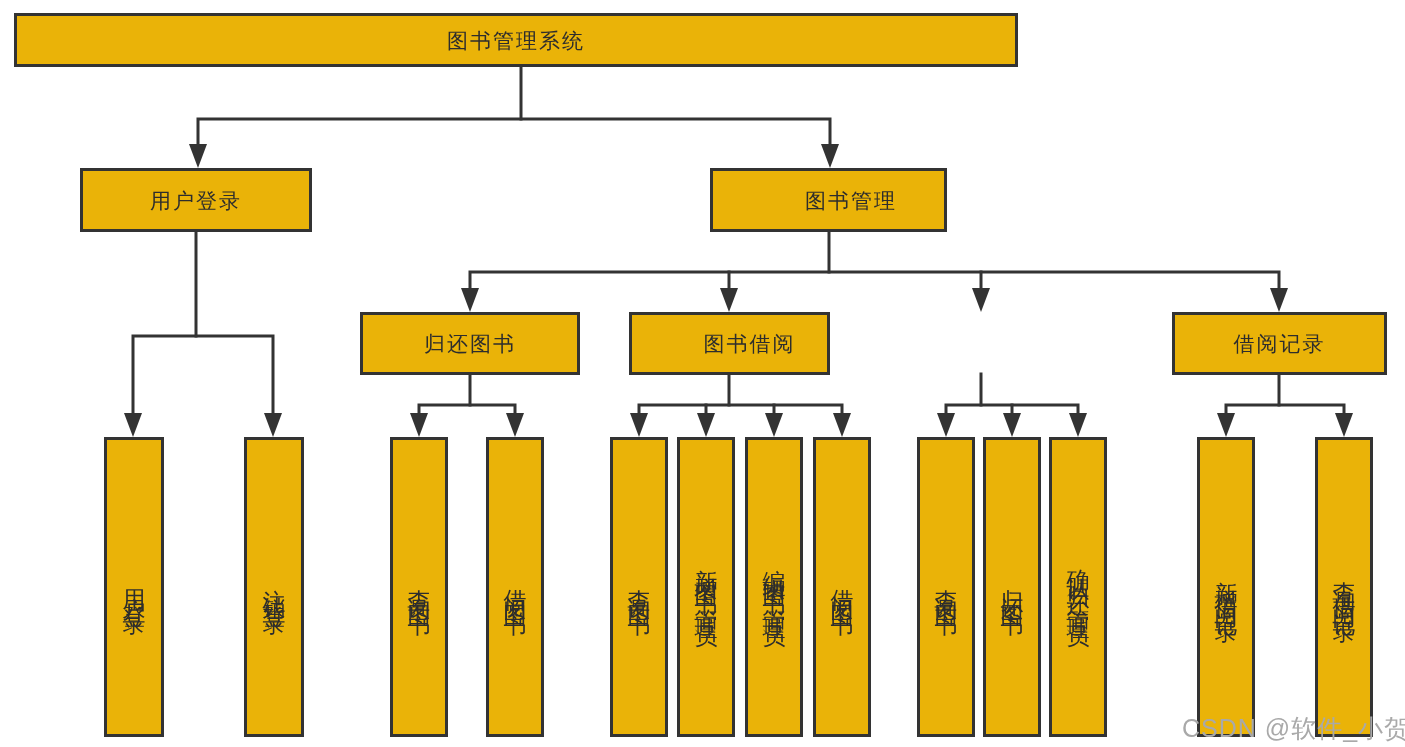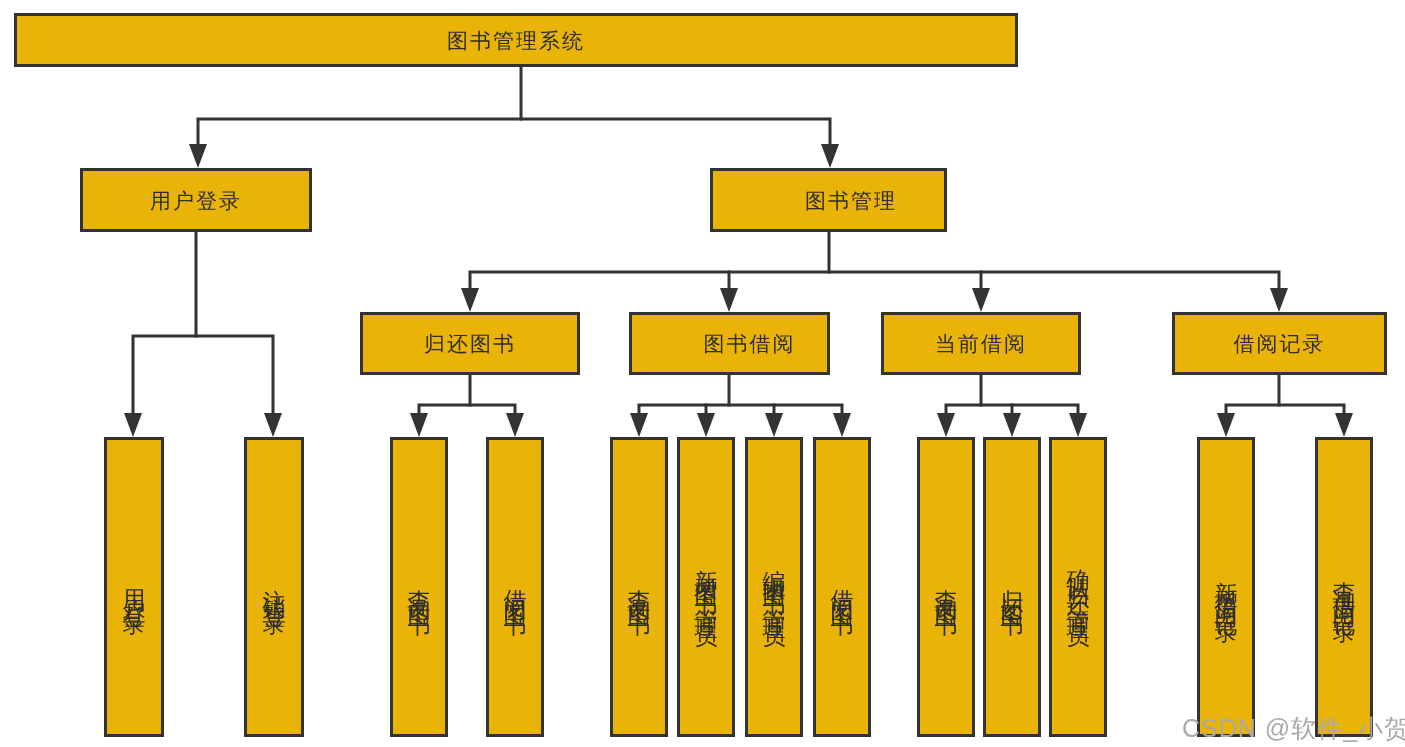--- a/index.html
+++ b/index.html
@@ -113,21 +113,20 @@
     </g>
   </svg>
 
   <div class="node" style="left:14px; top:13px; width:1004px; height:54px;">图书管理系统</div>
 
   <div class="node" style="left:80px; top:168px; width:232px; height:64px;">用户登录</div>
   <div class="node" style="left:710px; top:168px; width:237px; height:64px;padding-left:45px;">图书管理</div>
 
   <div class="node" style="left:360px; top:312px; width:220px; height:63px;">归还图书</div>
   <div class="node" style="left:629px; top:312px; width:201px; height:63px;padding-left:40px;">图书借阅</div>
-  <div class="node" style="left:881px; top:312px; width:200px; height:63px;">当前借阅</div>
   <div class="node" style="left:1172px; top:312px; width:215px; height:63px;">借阅记录</div>
 
   <div class="node leaf" style="left:104px; width:60px;">用户登录</div>
   <div class="node leaf" style="left:244px; width:60px;">注销登录</div>
 
   <div class="node leaf" style="left:390px; width:58px;">查询图书</div>
   <div class="node leaf" style="left:486px; width:58px;">借阅图书</div>
 
   <div class="node leaf" style="left:610px; width:58px;">查询图书</div>
   <div class="node leaf" style="left:677px; width:58px;">新增图书（管理员）</div>

